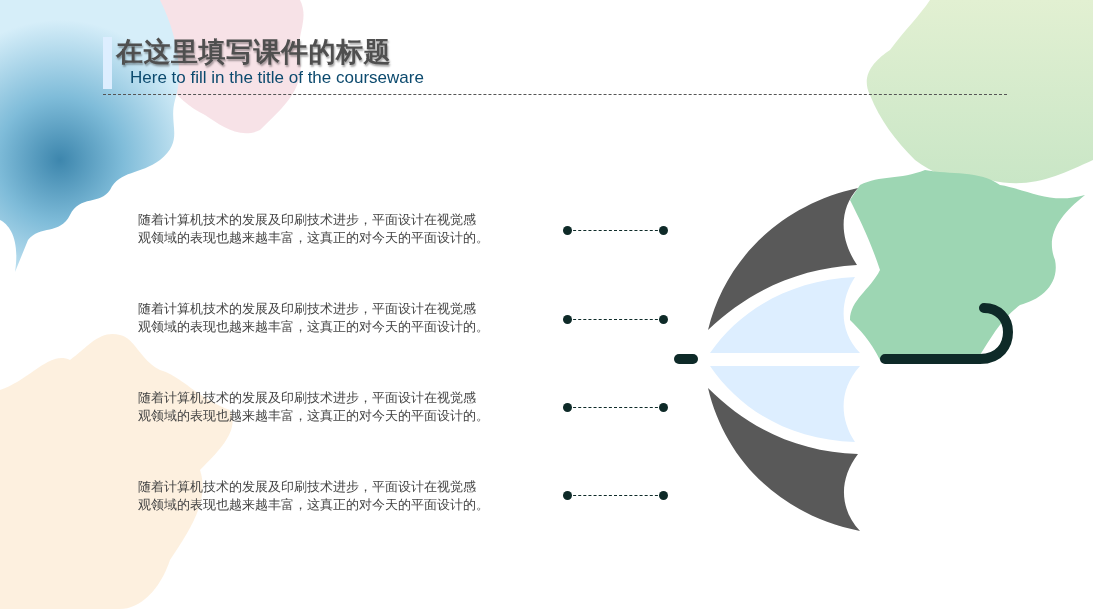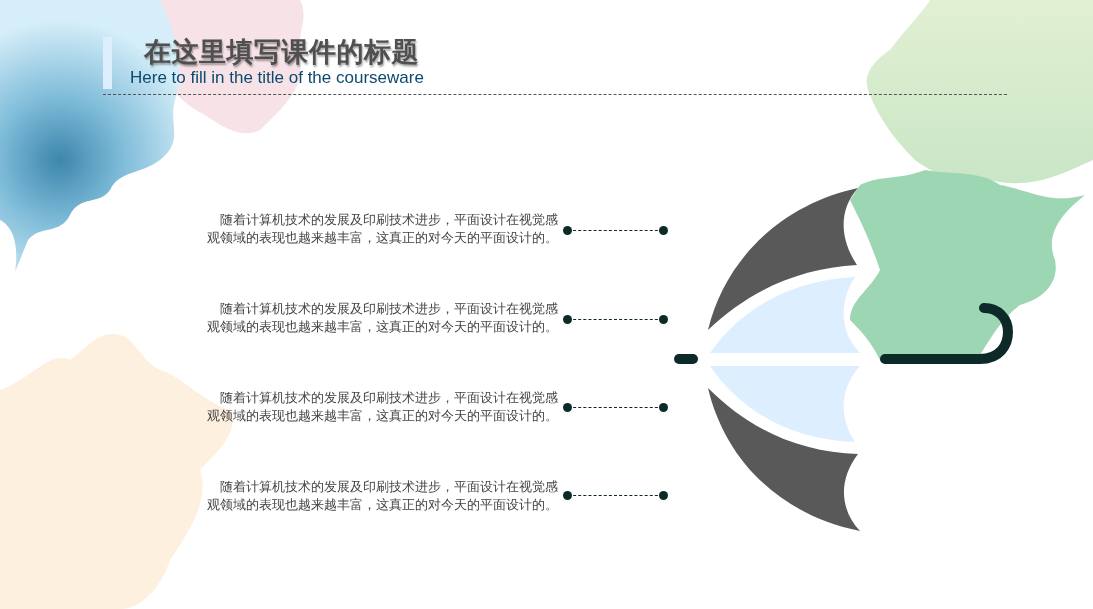--- a/index.html
+++ b/index.html
@@ -1,22 +1,22 @@
 <!DOCTYPE html>
 <html><head>
   <meta charset="utf-8">
   <style>
     html, body { margin:0; padding:0; }
     body { width:1093px; height:609px; position:relative; overflow:hidden; background:#ffffff; font-family:"DejaVu Sans", sans-serif; }
     .bg-layer { position:absolute; left:0; top:0; width:1093px; height:609px; }
     .title-bar { position:absolute; left:103px; top:37px; width:9px; height:52px; background:#ddeeff; }
-    .title-cn { position:absolute; left:144px; top:34px; font-size:27px; font-weight:bold; color:#4f4f4f; letter-spacing:0.5px; text-shadow:1px 2px 2px rgba(0,0,0,0.35); white-space:nowrap; font-family:"DejaVu Sans", sans-serif; }
+    .title-cn { position:absolute; left:116px; top:34px; font-size:27px; font-weight:bold; color:#4f4f4f; letter-spacing:0.5px; text-shadow:1px 2px 2px rgba(0,0,0,0.35); white-space:nowrap; font-family:"DejaVu Sans", sans-serif; }
     .title-en { position:absolute; left:130px; top:68px; font-size:17px; color:#0c4a6e; white-space:nowrap; font-family:"Liberation Sans", sans-serif; }
     .title-divider { position:absolute; left:103px; top:94px; width:904px; height:0; border-top:1px dashed #555; }
-    .item { position:absolute; left:138px; width:420px; font-size:13px; line-height:18px; color:#444; font-family:"DejaVu Sans", sans-serif;text-align:right; }
+    .item { position:absolute; left:138px; width:420px; font-size:13px; line-height:18px; color:#444; font-family:"DejaVu Sans", sans-serif; }
     .item p { margin:0; white-space:nowrap; }
     .connector { position:absolute; left:563px; width:105px; height:10px; }
     .connector .dot { position:absolute; top:0; width:9px; height:9px; border-radius:50%; background:#0e2a28; }
     .connector .line { position:absolute; left:5px; right:5px; top:4px; border-top:1px dashed #0e2a28; }
     .umbrella { position:absolute; left:660px; top:170px; }
   </style>
 </head>
 <body>
 
 <svg class="bg-layer" viewBox="0 0 1093 609" xmlns="http://www.w3.org/2000/svg">

